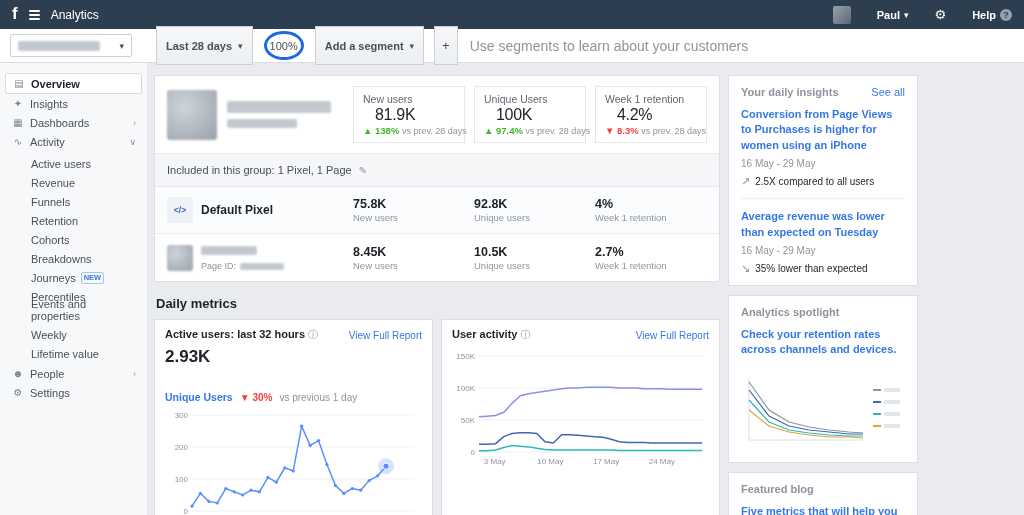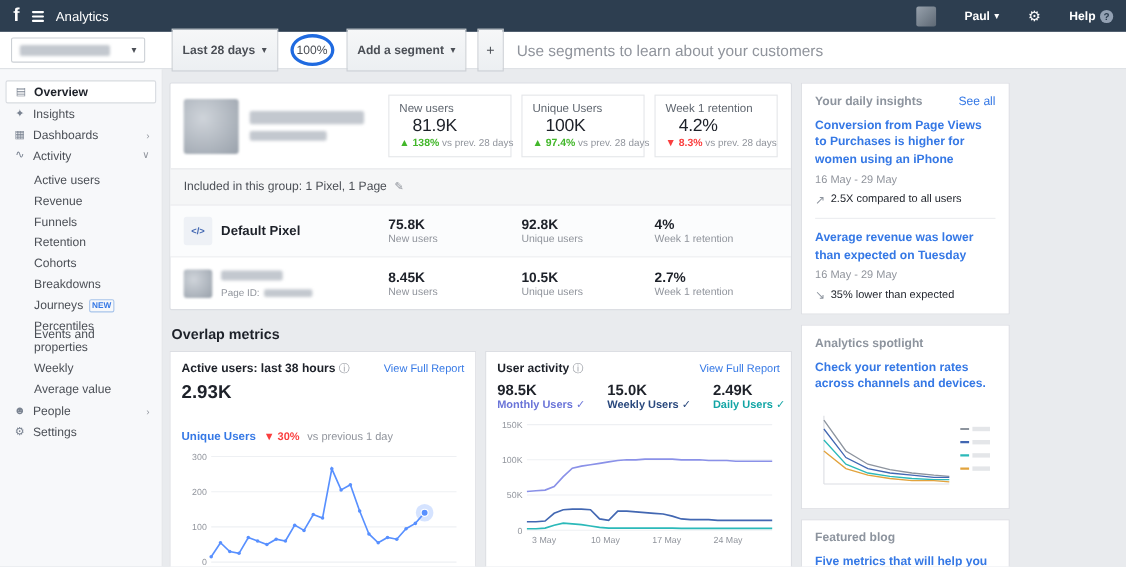--- a/index.html
+++ b/index.html
@@ -202,21 +202,21 @@
       <div class="side-item sub">
         <span>Percentiles</span>
       </div>
       <div class="side-item sub">
         <span>Events and properties</span>
       </div>
       <div class="side-item sub">
         <span>Weekly</span>
       </div>
       <div class="side-item sub">
-        <span>Average value</span>
+        <span>Lifetime value</span>
       </div>
       <div class="side-item gap">
         <span class="sicon">☻</span>
         <span>People</span>
         <span class="side-chevron">›</span>
       </div>
       <div class="side-item">
         <span class="sicon">⚙</span>
         <span>Settings</span>
       </div>
@@ -304,28 +304,28 @@
               <div class="cell-val">10.5K</div>
               <div class="cell-lab">Unique users</div>
             </div>
             <div class="cell">
               <div class="cell-val">2.7%</div>
               <div class="cell-lab">Week 1 retention</div>
             </div>
           </div>
         </section>
 
-        <h2 class="section-title">Overlap metrics</h2>
+        <h2 class="section-title">Daily metrics</h2>
 
         <div class="charts">
 
           <section class="chart-card">
             <div class="cc-head">
               <span class="cc-title">
-                <span>Active users: last 38 hours</span><span class="info-ic">ⓘ</span>
+                <span>Active users: last 32 hours</span><span class="info-ic">ⓘ</span>
               </span>
               <a class="cc-link">View Full Report</a>
             </div>
             <div class="cc-stats">
               <div class="big-val">2.93K</div>
               <div class="stat-line">
                 <span class="blue-lab">Unique Users</span>
                 <span class="chg neg sm"><span>▼</span> <span>30%</span></span>
                 <span class="vs" style="font-size:10px">vs previous 1 day</span>
               </div>
@@ -372,34 +372,20 @@
               </svg>
           </section>
 
           <section class="chart-card">
             <div class="cc-head">
               <span class="cc-title">
                 <span>User activity</span><span class="info-ic">ⓘ</span>
               </span>
               <a class="cc-link">View Full Report</a>
             </div>
-            <div class="cc-stats row3">
-              <div class="ua-metric">
-                <div class="ua-val">98.5K</div>
-                <div class="ua-lab monthly"><span>Monthly Users</span> <span class="chk">✓</span></div>
-              </div>
-              <div class="ua-metric">
-                <div class="ua-val">15.0K</div>
-                <div class="ua-lab weekly"><span>Weekly Users</span> <span class="chk">✓</span></div>
-              </div>
-              <div class="ua-metric">
-                <div class="ua-val">2.49K</div>
-                <div class="ua-lab daily"><span>Daily Users</span> <span class="chk">✓</span></div>
-              </div>
-            </div>
             <svg class="chart-svg" width="259" height="120">
                 <line x1="28" x2="251" y1="104" y2="104" stroke="#eef0f3" stroke-width="1"></line>
                 <text x="24" y="107" text-anchor="end" font-size="8" fill="#90949c">0</text>
                 <line x1="28" x2="251" y1="72" y2="72" stroke="#eef0f3" stroke-width="1"></line>
                 <text x="24" y="75" text-anchor="end" font-size="8" fill="#90949c">50K</text>
                 <line x1="28" x2="251" y1="40" y2="40" stroke="#eef0f3" stroke-width="1"></line>
                 <text x="24" y="43" text-anchor="end" font-size="8" fill="#90949c">100K</text>
                 <line x1="28" x2="251" y1="8" y2="8" stroke="#eef0f3" stroke-width="1"></line>
                 <text x="24" y="11" text-anchor="end" font-size="8" fill="#90949c">150K</text>
                 <text x="43.61" y="116" text-anchor="middle" font-size="8" fill="#90949c">3 May</text>

